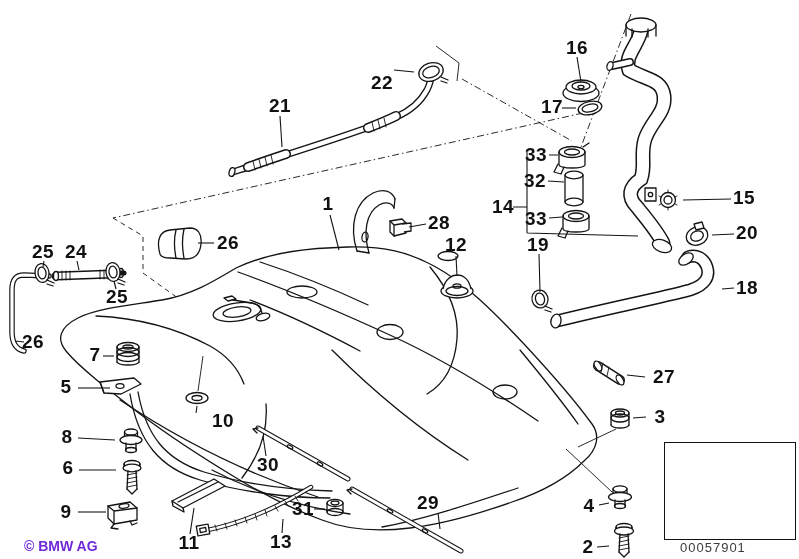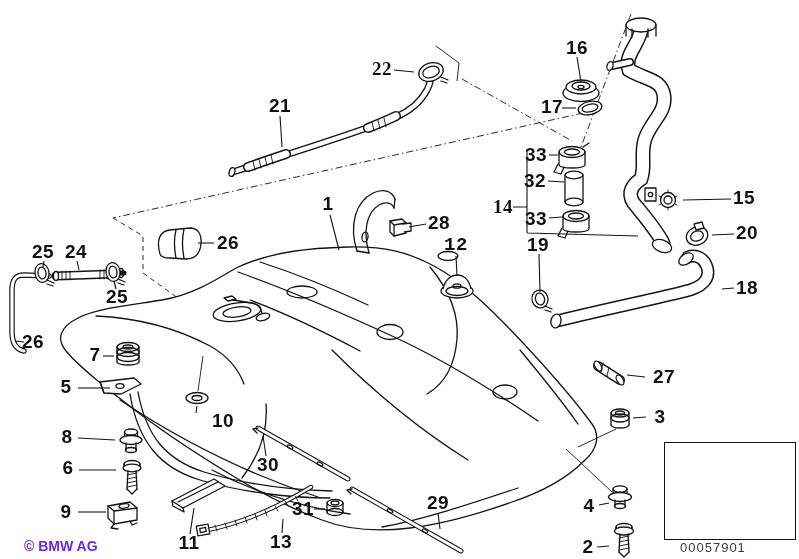--- a/index.html
+++ b/index.html
@@ -376,39 +376,39 @@
       <div class="part-label" style="left: 588px; top: 547px;">2</div>
       <div class="part-label" style="left: 660px; top: 417px;">3</div>
       <div class="part-label" style="left: 589px; top: 506px;">4</div>
       <div class="part-label" style="left: 66px; top: 387px;">5</div>
       <div class="part-label" style="left: 68px; top: 468px;">6</div>
       <div class="part-label" style="left: 95px; top: 355px;">7</div>
       <div class="part-label" style="left: 67px; top: 437px;">8</div>
       <div class="part-label" style="left: 66px; top: 512px;">9</div>
       <div class="part-label" style="left: 197px; top: 421px; margin-left: 26px;">10</div>
       <div class="part-label" style="left: 189px; top: 543px;">11</div>
-      <div class="part-label" style="left: 456px; top: 245px; font-family: Liberation Mono, monospace;">12</div>
+      <div class="part-label" style="left: 456px; top: 245px;">12</div>
       <div class="part-label" style="left: 281px; top: 542px;">13</div>
-      <div class="part-label" style="left: 503px; top: 207px; font-family: Liberation Serif, serif;">14</div>
+      <div class="part-label" style="left: 503px; top: 207px;">14</div>
       <div class="part-label" style="left: 744px; top: 198px;">15</div>
       <div class="part-label" style="left: 577px; top: 48px;">16</div>
       <div class="part-label" style="left: 552px; top: 107px;">17</div>
       <div class="part-label" style="left: 747px; top: 288px;">18</div>
       <div class="part-label" style="left: 538px; top: 245px;">19</div>
       <div class="part-label" style="left: 747px; top: 233px;">20</div>
       <div class="part-label" style="left: 280px; top: 106px;">21</div>
-      <div class="part-label" style="left: 382px; top: 69px; font-family: Liberation Serif, serif;">22</div>
+      <div class="part-label" style="left: 382px; top: 83px;">22</div>
       <div class="part-label" style="left: 33px; top: 342px;">26</div>
       <div class="part-label" style="left: 76px; top: 252px;">24</div>
       <div class="part-label" style="left: 43px; top: 252px;">25</div>
       <div class="part-label" style="left: 117px; top: 297px;">25</div>
       <div class="part-label" style="left: 228px; top: 243px;">26</div>
       <div class="part-label" style="left: 664px; top: 377px; text-align: center;">27</div>
       <div class="part-label" style="left: 439px; top: 223px;">28</div>
-      <div class="part-label" style="left: 438px; top: 503px;">29</div>
+      <div class="part-label" style="left: 428px; top: 503px;">29</div>
       <div class="part-label" style="left: 268px; top: 465px;">30</div>
       <div class="part-label" style="left: 303px; top: 509px;">31</div>
       <div class="part-label" style="left: 535px; top: 181px;">32</div>
       <div class="part-label" style="left: 536px; top: 155px;">33</div>
       <div class="part-label" style="left: 536px; top: 219px;">33</div>
     </div>
 
   <div class="copyright">© BMW AG</div>
 
   <div class="inset-box"></div>

